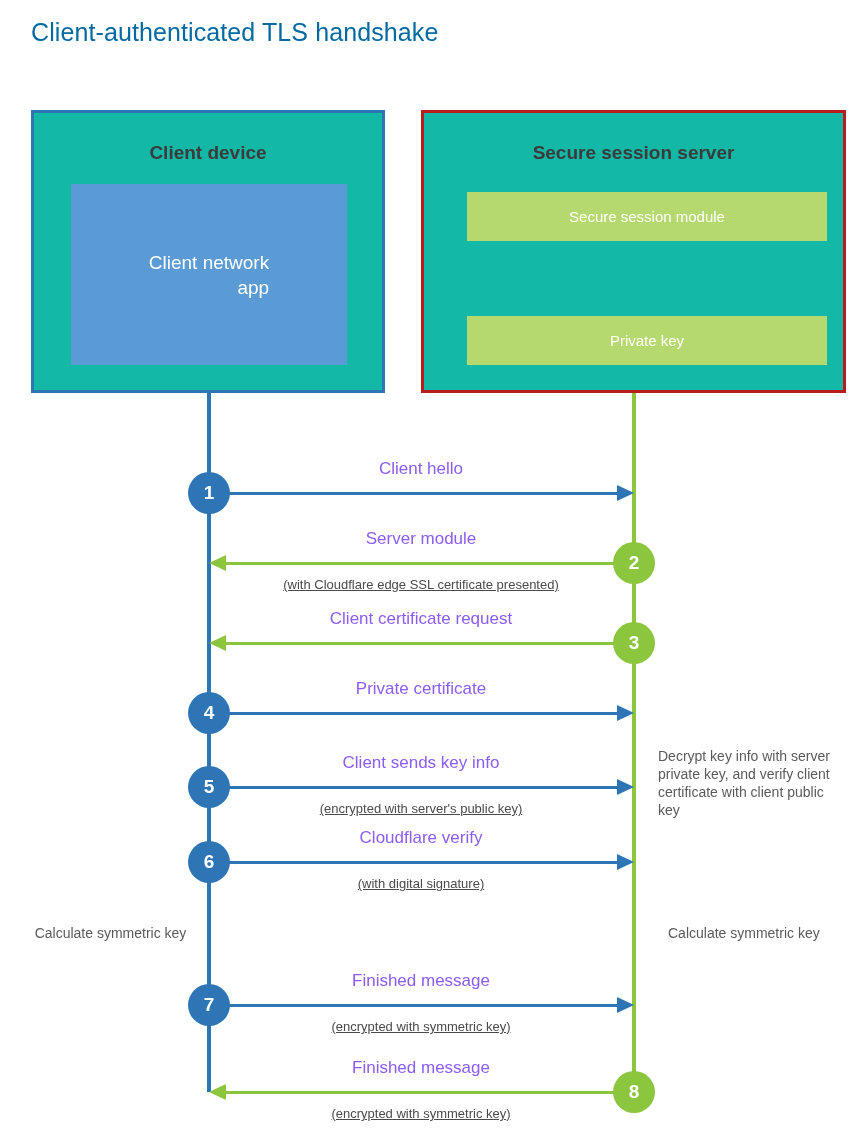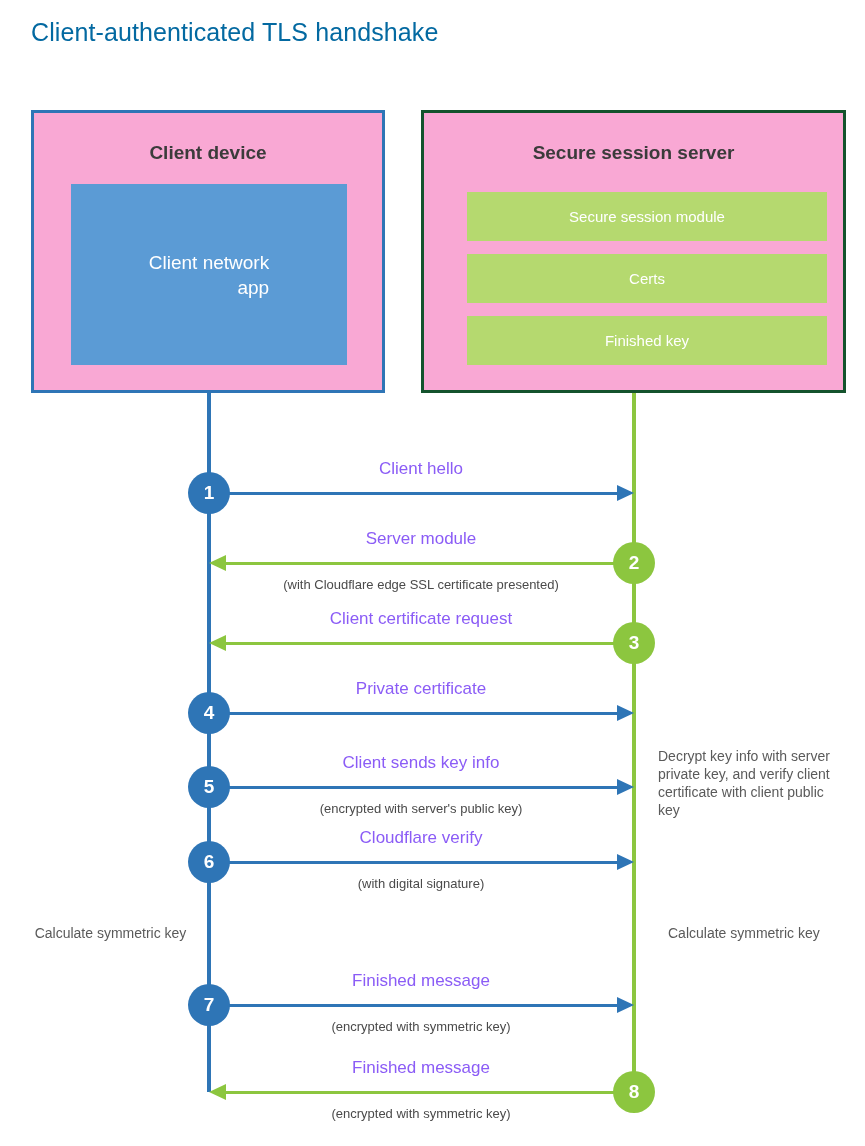--- a/index.html
+++ b/index.html
@@ -23,36 +23,36 @@
     font-size: 25px;
     font-weight: 400;
     color: #0369a1;
     letter-spacing: 0.1px;
     white-space: nowrap;
   }
 
   
   .party-box {
     position: absolute;
-    background: #f9a8d4;
+    background: #14b8a6;
     box-sizing: border-box;
   }
   #client-device-box {
     left: 31px;
     top: 110px;
     width: 354px;
     height: 283px;
     border: 3px solid #2e75b6;
   }
   #secure-session-server-box {
     left: 421px;
     top: 110px;
     width: 425px;
     height: 283px;
-    border: 3px solid #14532d;
+    border: 3px solid #b91c1c;
   }
   .party-title {
     position: absolute;
     left: 0;
     right: 0;
     top: 29px;
     text-align: center;
     font-size: 19px;
     font-weight: bold;
     color: #3b3b3b;
@@ -161,20 +161,21 @@
   }
   .msg-sublabel {
     position: absolute;
     left: 213px;
     width: 416px;
     text-align: center;
     font-size: 13px;
     color: #4a4a4a;
     top: 14px;
     white-space: nowrap;
+    text-decoration: underline;
   }
 
   
   .step-badge {
     position: absolute;
     width: 42px;
     height: 42px;
     border-radius: 50%;
     color: #ffffff;
     font-size: 19px;
@@ -229,22 +230,21 @@
     <div>
       <span>Client network</span>
       <span>app</span>
     </div>
   </div>
 </div>
 
 <div class="party-box" id="secure-session-server-box">
   <div class="party-title">Secure session server</div>
   <div class="server-bar" id="server-bar-0">Secure session module</div>
-  <div class="server-bar" id="server-bar-1">Certs</div>
-  <div class="server-bar" id="server-bar-2">Finished key</div>
+  <div class="server-bar" id="server-bar-2">Private key</div>
 </div>
 
 <div class="lifeline" id="client-lifeline" style="height: 699px;"></div>
 <div class="lifeline" id="server-lifeline" style="height: 699px;"></div>
 
 <div class="msg-row to-server" id="msg-row-1" style="top:493px">
   <div class="arrow-line"></div>
   <div class="arrow-head"></div>
   <div class="msg-label">Client hello</div>
   <div class="msg-sublabel"></div>

